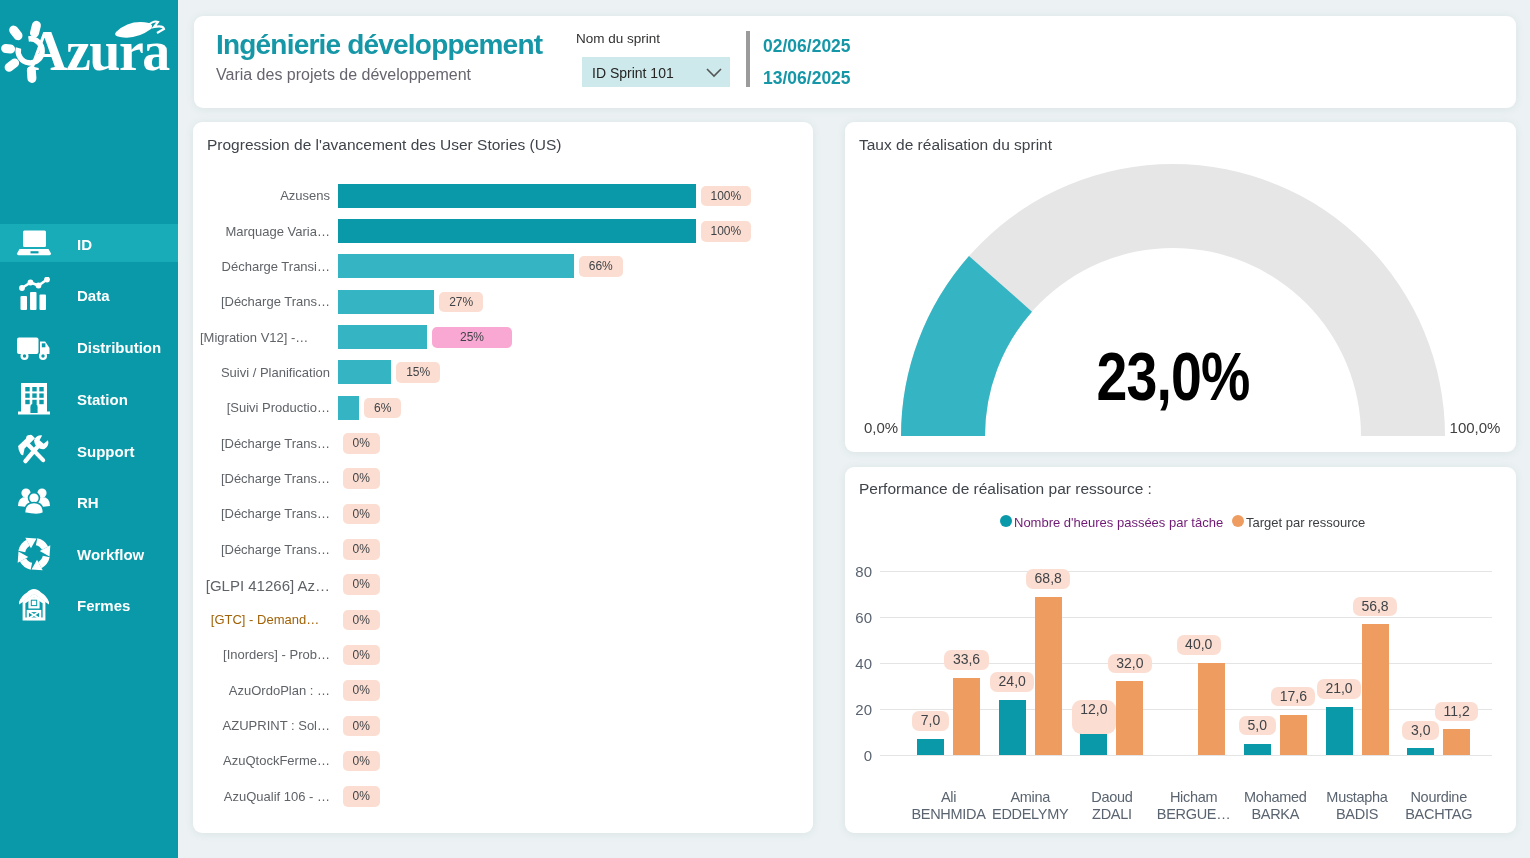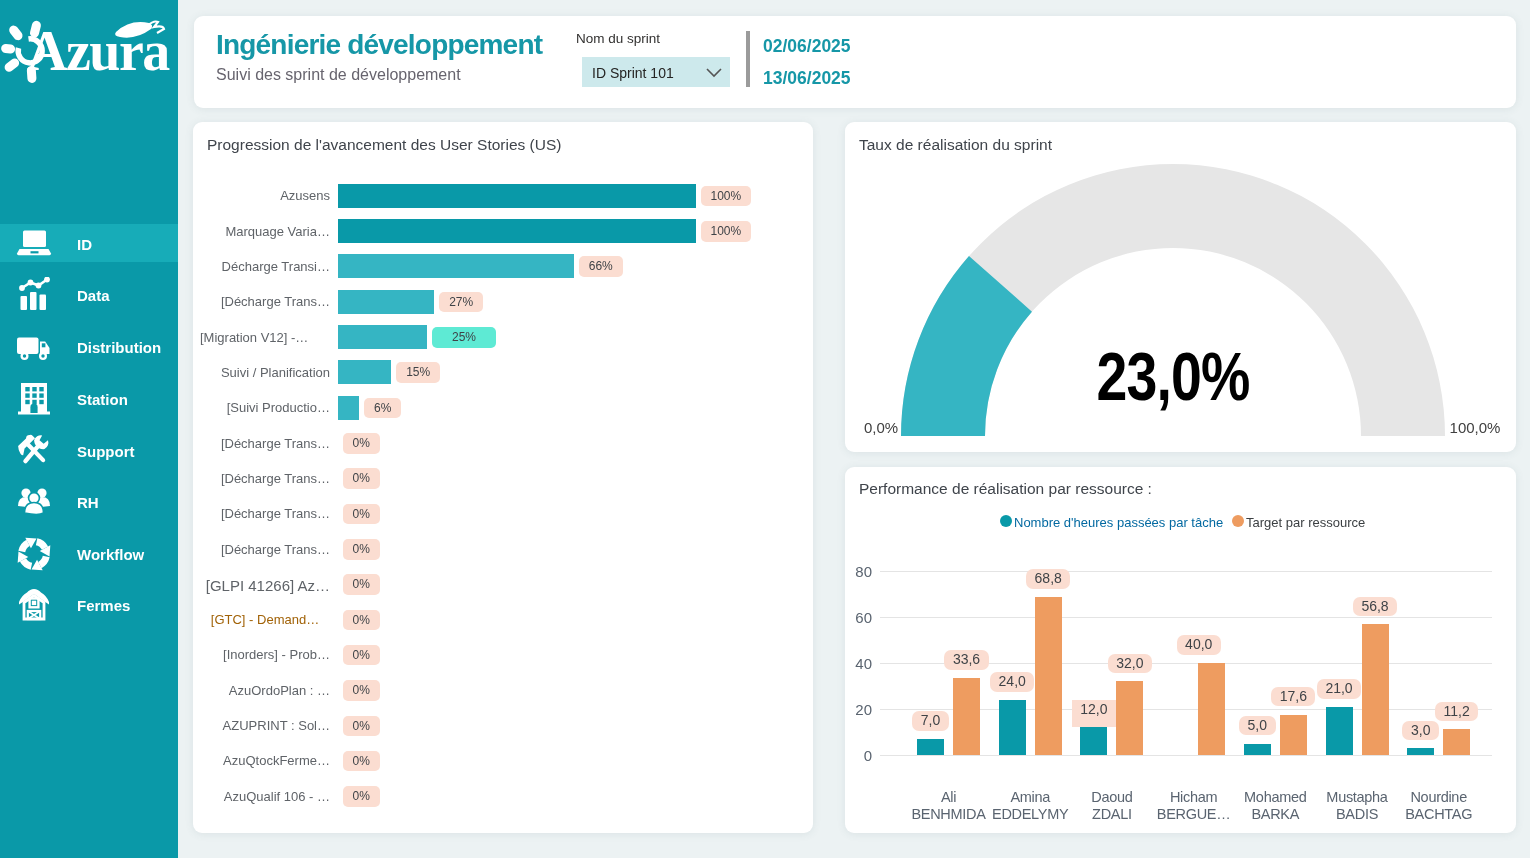--- a/index.html
+++ b/index.html
@@ -115,21 +115,21 @@
 <path d="M 8 15.5 L 18 8.5 L 28 15.5 V 32 H 8 Z" fill="none" stroke="#fff" stroke-width="2.8"></path>
 <rect x="13.6" y="11.5" width="8.8" height="8.8" fill="none" stroke="#fff" stroke-width="2.4"></rect>
         <rect x="15.8" y="13.7" width="4.4" height="4.4"></rect>
 <rect x="11.8" y="24" width="12.4" height="8" fill="none" stroke="#fff" stroke-width="2.2"></rect>
         <path d="M11.8 24 L24.2 32 M24.2 24 L11.8 32" stroke="#fff" stroke-width="1.8"></path>
       </svg></div>
 <div class="abs" style="left:77px;top:597px;font-size:15px;font-weight:bold;color:#fff;">Fermes</div>
 </div>
 <div class="card" style="left:194px;top:16px;width:1322px;height:92px;"></div>
 <div class="abs" style="left:216px;top:29px;font-size:28px;font-weight:bold;color:#1697A7;letter-spacing:-0.8px;">Ingénierie développement</div>
-<div class="abs" style="left:216px;top:66px;font-size:16px;color:#67646E;">Suivi des sprint de développement</div>
+<div class="abs" style="left:216px;top:66px;font-size:16px;color:#67646E;">Varia des projets de développement</div>
 <div class="abs" style="left:576px;top:31px;font-size:13.5px;color:#323130;">Nom du sprint</div>
 <div class="abs" style="left:582px;top:57px;width:148px;height:30px;background:#CDE9EC;"></div>
 <div class="abs" style="left:592px;top:65px;font-size:14px;color:#252423;">ID Sprint 101</div>
 <svg class="abs" style="left:705px;top:66px;" width="18" height="14" viewBox="0 0 18 14">
     <path d="M2 3 L9 10 L16 3" stroke="#555" stroke-width="1.6" fill="none"></path>
   </svg>
 <div class="abs" style="left:746px;top:31px;width:4px;height:56px;background:#9B9B9B;"></div>
 <div class="abs" style="left:763px;top:36px;font-size:17.5px;font-weight:bold;color:#1697A7;">02/06/2025</div>
 <div class="abs" style="left:763px;top:68px;font-size:17.5px;font-weight:bold;color:#1697A7;">13/06/2025</div>
 <div class="card" style="left:193px;top:122px;width:620px;height:711px;"></div>
@@ -141,21 +141,21 @@
 <div class="abs" style="left:337.5px;top:219.12px;width:358px;height:24px;background:#0999A8;"></div>
 <div class="abs" style="left:700.5px;top:221.12px;height:20.5px;line-height:20.5px;padding:0 10px;background:#FBDDD1;border-radius:5px;font-size:12px;color:#3F4347;">100%</div>
 <div class="abs" style="left:200px;top:258.94px;width:130px;text-align:right;font-size:13px;color:#5F6368;white-space:nowrap;">Décharge Transi…</div>
 <div class="abs" style="left:337.5px;top:254.44px;width:236.28px;height:24px;background:#35B5C3;"></div>
 <div class="abs" style="left:578.78px;top:256.44px;height:20.5px;line-height:20.5px;padding:0 10px;background:#FBDDD1;border-radius:5px;font-size:12px;color:#3F4347;">66%</div>
 <div class="abs" style="left:200px;top:294.26px;width:130px;text-align:right;font-size:13px;color:#5F6368;white-space:nowrap;">[Décharge Trans…</div>
 <div class="abs" style="left:337.5px;top:289.76px;width:96.66px;height:24px;background:#35B5C3;"></div>
 <div class="abs" style="left:439.16px;top:291.76px;height:20.5px;line-height:20.5px;padding:0 10px;background:#FBDDD1;border-radius:5px;font-size:12px;color:#3F4347;">27%</div>
 <div class="abs" style="left:200px;top:329.58px;width:130px;text-align:left;font-size:13px;color:#5F6368;white-space:nowrap;">[Migration V12] -…</div>
 <div class="abs" style="left:337.5px;top:325.08px;width:89.5px;height:24px;background:#35B5C3;"></div>
-<div class="abs" style="left:432px;top:327.08px;height:20.5px;line-height:20.5px;padding:0 20px;background:#5eead4;border-radius:5px;font-size:12px;color:#3F4347;">25%</div>
+<div class="abs" style="left:432px;top:327.08px;height:20.5px;line-height:20.5px;padding:0 28px;background:#f9a8d4;border-radius:5px;font-size:12px;color:#3F4347;">25%</div>
 <div class="abs" style="left:200px;top:364.9px;width:130px;text-align:right;font-size:13px;color:#5F6368;white-space:nowrap;">Suivi / Planification</div>
 <div class="abs" style="left:337.5px;top:360.4px;width:53.7px;height:24px;background:#35B5C3;"></div>
 <div class="abs" style="left:396.2px;top:362.4px;height:20.5px;line-height:20.5px;padding:0 10px;background:#FBDDD1;border-radius:5px;font-size:12px;color:#3F4347;">15%</div>
 <div class="abs" style="left:200px;top:400.22px;width:130px;text-align:right;font-size:13px;color:#5F6368;white-space:nowrap;">[Suivi Productio…</div>
 <div class="abs" style="left:337.5px;top:395.72px;width:21.48px;height:24px;background:#35B5C3;"></div>
 <div class="abs" style="left:363.98px;top:397.72px;height:20.5px;line-height:20.5px;padding:0 10px;background:#FBDDD1;border-radius:5px;font-size:12px;color:#3F4347;">6%</div>
 <div class="abs" style="left:200px;top:435.54px;width:130px;text-align:right;font-size:13px;color:#5F6368;white-space:nowrap;">[Décharge Trans…</div>
 <div class="abs" style="left:342.5px;top:433.04px;height:20.5px;line-height:20.5px;padding:0 10px;background:#FBDDD1;border-radius:5px;font-size:12px;color:#3F4347;">0%</div>
 <div class="abs" style="left:200px;top:470.86px;width:130px;text-align:right;font-size:13px;color:#5F6368;white-space:nowrap;">[Décharge Trans…</div>
 <div class="abs" style="left:342.5px;top:468.36px;height:20.5px;line-height:20.5px;padding:0 10px;background:#FBDDD1;border-radius:5px;font-size:12px;color:#3F4347;">0%</div>
@@ -182,21 +182,21 @@
 <svg class="abs" style="left:845px;top:122px;" width="671" height="330" viewBox="0 0 671 330">
 <path d="M 56 314 A 272 272 0 0 1 600 314 L 516 314 A 188 188 0 0 0 140 314 Z" fill="#E6E6E6"></path>
 <path d="M 56 314 A 272 272 0 0 1 123.97 134.123 L 186.979 189.673 A 188 188 0 0 0 140 314 Z" fill="#35B5C3"></path>
 </svg>
 <div class="abs" style="left:973px;top:339px;width:400px;text-align:center;font-size:68px;font-weight:bold;color:#000;transform:scaleX(0.815);letter-spacing:-1px;line-height:1.1;">23,0%</div>
 <div class="abs" style="left:845px;top:419px;width:72px;text-align:center;font-size:15px;color:#404040;">0,0%</div>
 <div class="abs" style="left:1439px;top:419px;width:72px;text-align:center;font-size:15px;color:#404040;">100,0%</div>
 <div class="card" style="left:845px;top:467px;width:671px;height:366px;"></div>
 <div class="abs" style="left:859px;top:480px;font-size:15.5px;color:#3F444B;">Performance de réalisation par ressource :</div>
 <div class="abs" style="left:1000px;top:515px;width:12px;height:12px;border-radius:50%;background:#0999A8;"></div>
-<div class="abs" style="left:1014px;top:515px;font-size:13px;color:#0369a1;">Nombre d'heures passées par tâche</div>
+<div class="abs" style="left:1014px;top:515px;font-size:13px;color:#701a75;">Nombre d'heures passées par tâche</div>
 <div class="abs" style="left:1232px;top:515px;width:12px;height:12px;border-radius:50%;background:#EE9C60;"></div>
 <div class="abs" style="left:1246px;top:515px;font-size:13px;color:#3C4043;">Target par ressource</div>
 <div class="abs" style="left:880px;top:755px;width:612px;height:1px;background:#E4E4E4;"></div>
 <div class="abs" style="left:842px;top:747px;width:30px;text-align:right;font-size:15px;color:#5A6470;">0</div>
 <div class="abs" style="left:880px;top:709px;width:612px;height:1px;background:#E4E4E4;"></div>
 <div class="abs" style="left:842px;top:701px;width:30px;text-align:right;font-size:15px;color:#5A6470;">20</div>
 <div class="abs" style="left:880px;top:663px;width:612px;height:1px;background:#E4E4E4;"></div>
 <div class="abs" style="left:842px;top:655px;width:30px;text-align:right;font-size:15px;color:#5A6470;">40</div>
 <div class="abs" style="left:880px;top:617px;width:612px;height:1px;background:#E4E4E4;"></div>
 <div class="abs" style="left:842px;top:609px;width:30px;text-align:right;font-size:15px;color:#5A6470;">60</div>
@@ -206,21 +206,21 @@
 <div class="abs" style="left:930.5px;top:711.3px;width:70px;margin-left:-35px;text-align:center;"><span style="display:inline-block;height:19.5px;line-height:19.5px;padding:0 8.5px;background:#FBDDD1;border-radius:7px;font-size:14px;color:#3F4347;">7,0</span></div>
 <div class="abs" style="left:953px;top:677.72px;width:27px;height:77.28px;background:#EE9C60;"></div>
 <div class="abs" style="left:966.5px;top:650.12px;width:70px;margin-left:-35px;text-align:center;"><span style="display:inline-block;height:19.5px;line-height:19.5px;padding:0 8.5px;background:#FBDDD1;border-radius:7px;font-size:14px;color:#3F4347;">33,6</span></div>
 <div class="abs" style="left:948.5px;top:789px;width:124px;margin-left:-62px;text-align:center;font-size:14.5px;letter-spacing:-0.3px;color:#5A6470;line-height:17px;">Ali<br>BENHMIDA</div>
 <div class="abs" style="left:998.7px;top:699.8px;width:27px;height:55.2px;background:#0999A8;"></div>
 <div class="abs" style="left:1012.2px;top:672.2px;width:70px;margin-left:-35px;text-align:center;"><span style="display:inline-block;height:19.5px;line-height:19.5px;padding:0 8.5px;background:#FBDDD1;border-radius:7px;font-size:14px;color:#3F4347;">24,0</span></div>
 <div class="abs" style="left:1034.7px;top:596.76px;width:27px;height:158.24px;background:#EE9C60;"></div>
 <div class="abs" style="left:1048.2px;top:569.16px;width:70px;margin-left:-35px;text-align:center;"><span style="display:inline-block;height:19.5px;line-height:19.5px;padding:0 8.5px;background:#FBDDD1;border-radius:7px;font-size:14px;color:#3F4347;">68,8</span></div>
 <div class="abs" style="left:1030.2px;top:789px;width:124px;margin-left:-62px;text-align:center;font-size:14.5px;letter-spacing:-0.3px;color:#5A6470;line-height:17px;">Amina<br>EDDELYMY</div>
 <div class="abs" style="left:1080.4px;top:727.4px;width:27px;height:27.6px;background:#0999A8;"></div>
-<div class="abs" style="left:1093.9px;top:699.8px;width:70px;margin-left:-35px;text-align:center;"><span style="display:inline-block;height:27px;line-height:19.5px;padding:0 8.5px;background:#FBDDD1;border-radius:0;font-size:14px;color:#3F4347;">12,0</span></div>
+<div class="abs" style="left:1093.9px;top:699.8px;width:70px;margin-left:-35px;text-align:center;"><span style="display:inline-block;height:34px;line-height:19.5px;padding:0 8.5px;background:#FBDDD1;border-radius:9px;font-size:14px;color:#3F4347;">12,0</span></div>
 <div class="abs" style="left:1116.4px;top:681.4px;width:27px;height:73.6px;background:#EE9C60;"></div>
 <div class="abs" style="left:1129.9px;top:653.8px;width:70px;margin-left:-35px;text-align:center;"><span style="display:inline-block;height:19.5px;line-height:19.5px;padding:0 8.5px;background:#FBDDD1;border-radius:7px;font-size:14px;color:#3F4347;">32,0</span></div>
 <div class="abs" style="left:1111.9px;top:789px;width:124px;margin-left:-62px;text-align:center;font-size:14.5px;letter-spacing:-0.3px;color:#5A6470;line-height:17px;">Daoud<br>ZDALI</div>
 <div class="abs" style="left:1198.1px;top:663px;width:27px;height:92px;background:#EE9C60;"></div>
 <div class="abs" style="left:1211.6px;top:635.4px;width:70px;margin-left:-35px;text-align:left;"><span style="display:inline-block;height:19.5px;line-height:19.5px;padding:0 8.5px;background:#FBDDD1;border-radius:7px;font-size:14px;color:#3F4347;">40,0</span></div>
 <div class="abs" style="left:1193.6px;top:789px;width:124px;margin-left:-62px;text-align:center;font-size:14.5px;letter-spacing:-0.3px;color:#5A6470;line-height:17px;">Hicham<br>BERGUE…</div>
 <div class="abs" style="left:1243.8px;top:743.5px;width:27px;height:11.5px;background:#0999A8;"></div>
 <div class="abs" style="left:1257.3px;top:715.9px;width:70px;margin-left:-35px;text-align:center;"><span style="display:inline-block;height:19.5px;line-height:19.5px;padding:0 8.5px;background:#FBDDD1;border-radius:7px;font-size:14px;color:#3F4347;">5,0</span></div>
 <div class="abs" style="left:1279.8px;top:714.52px;width:27px;height:40.48px;background:#EE9C60;"></div>
 <div class="abs" style="left:1293.3px;top:686.92px;width:70px;margin-left:-35px;text-align:center;"><span style="display:inline-block;height:19.5px;line-height:19.5px;padding:0 8.5px;background:#FBDDD1;border-radius:7px;font-size:14px;color:#3F4347;">17,6</span></div>

